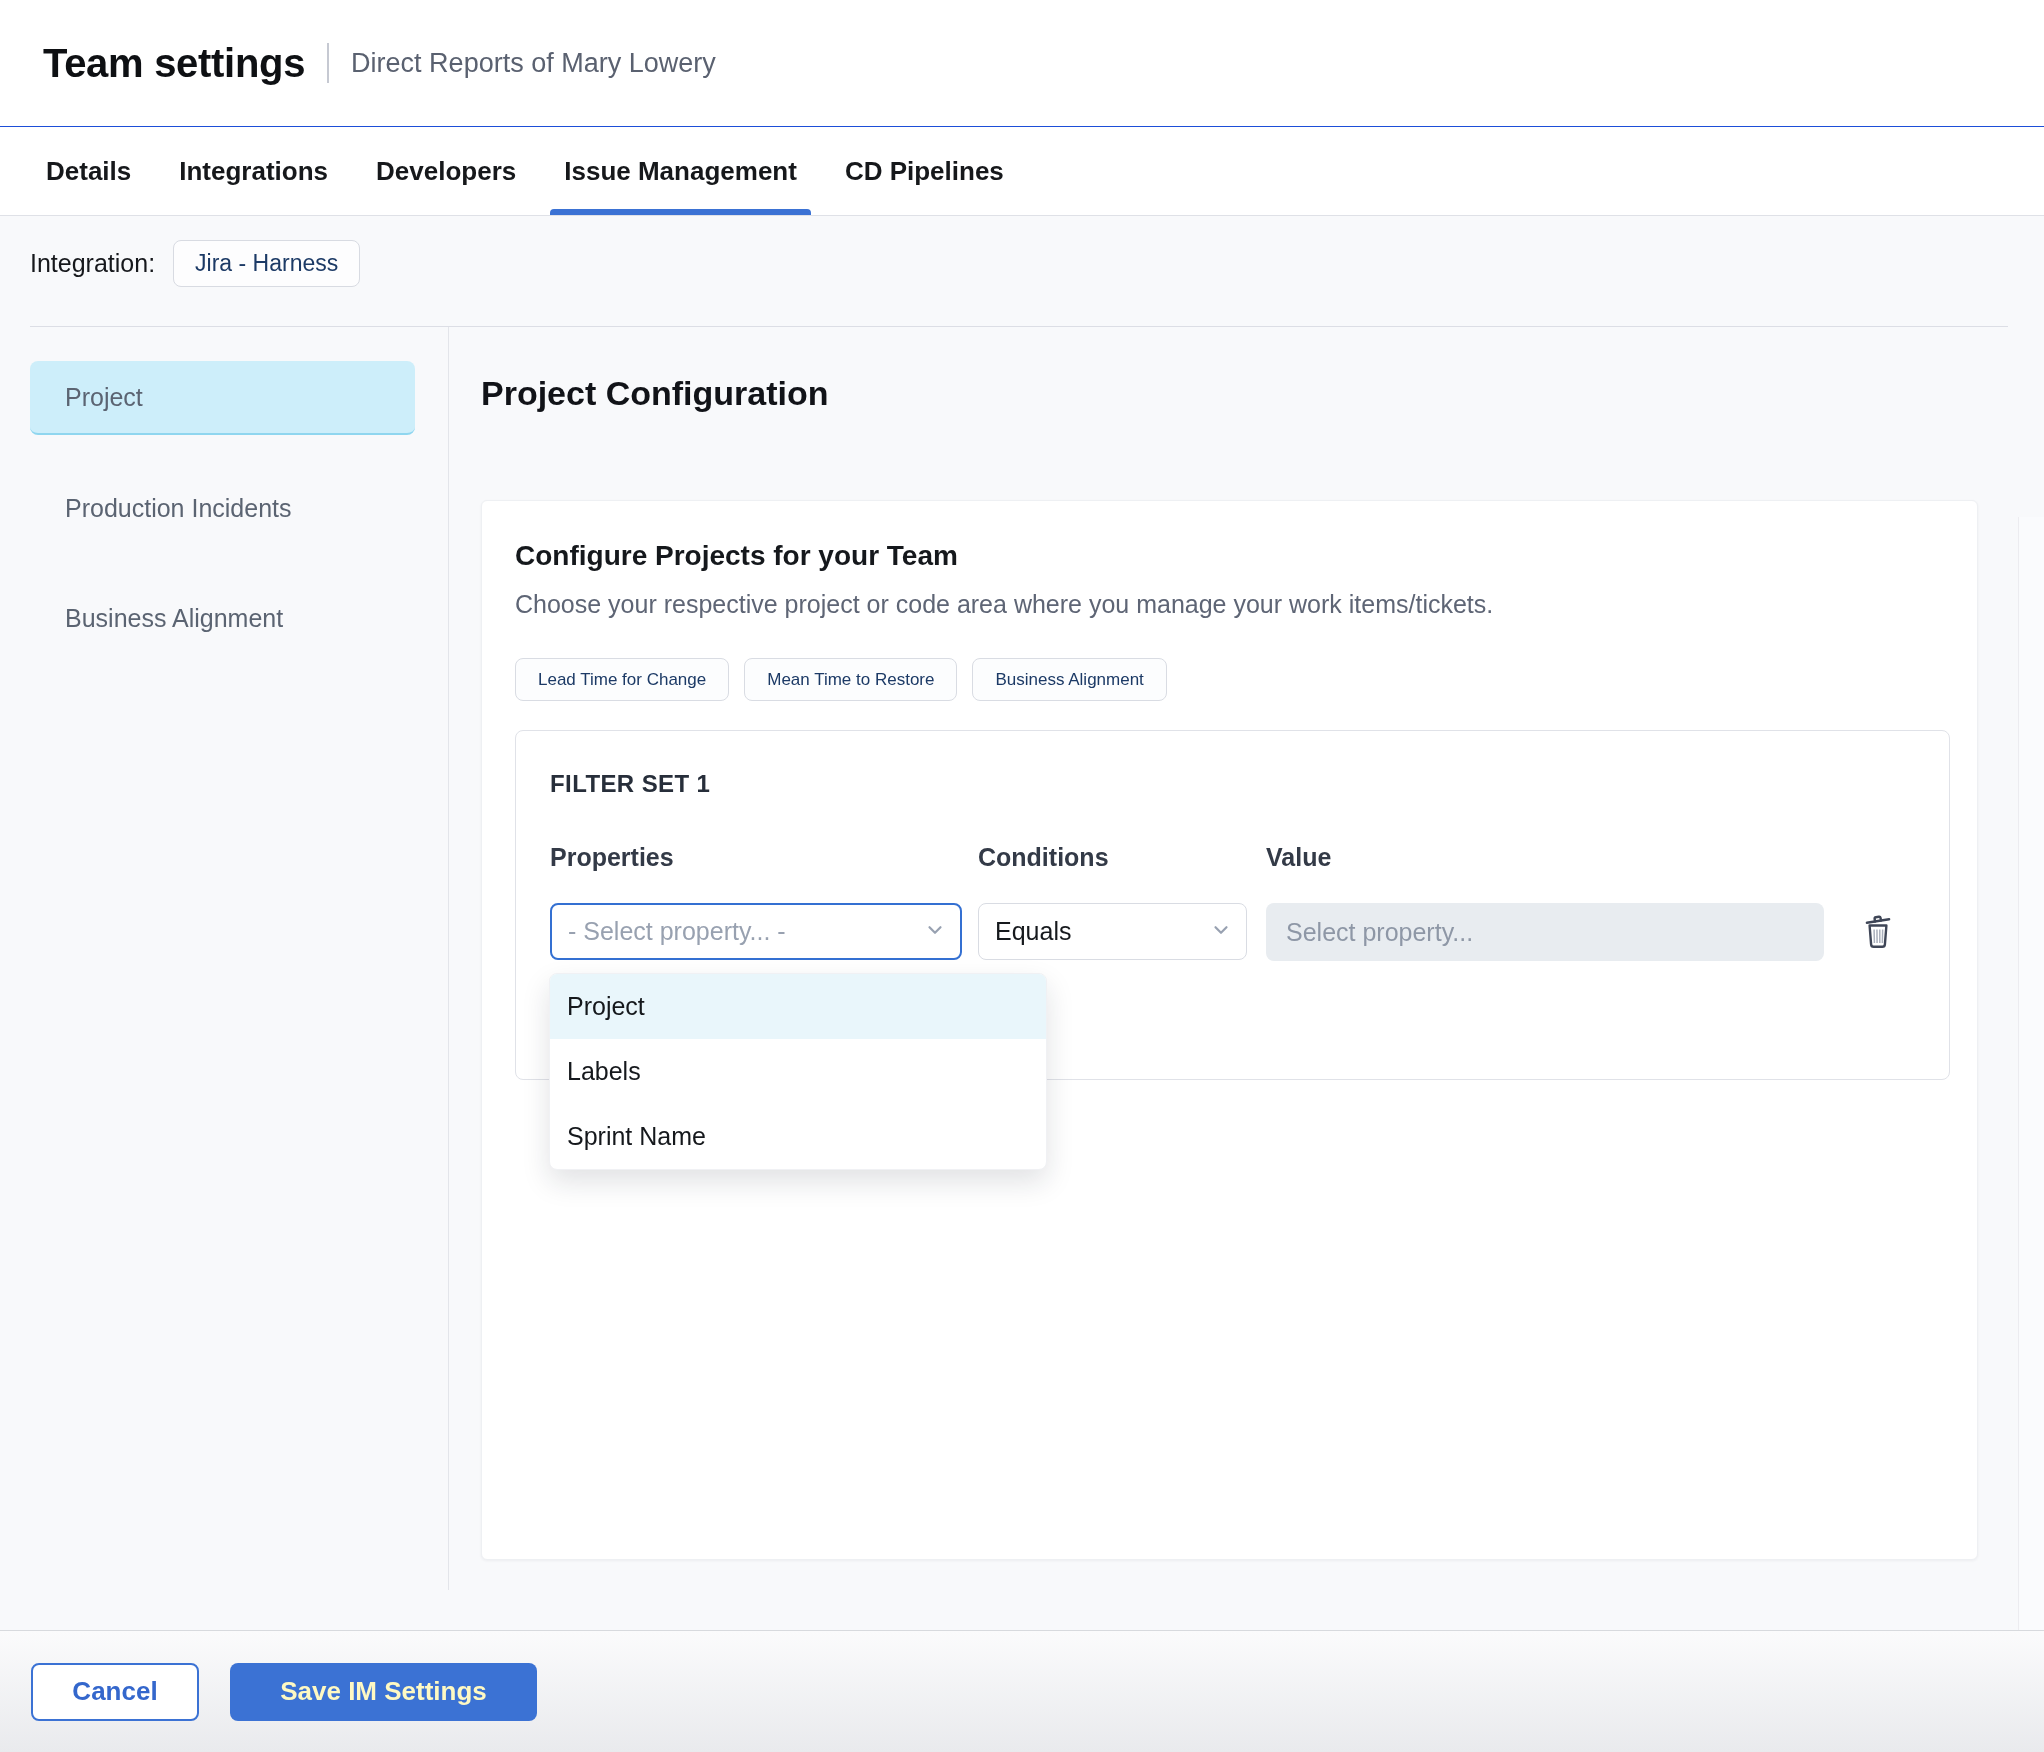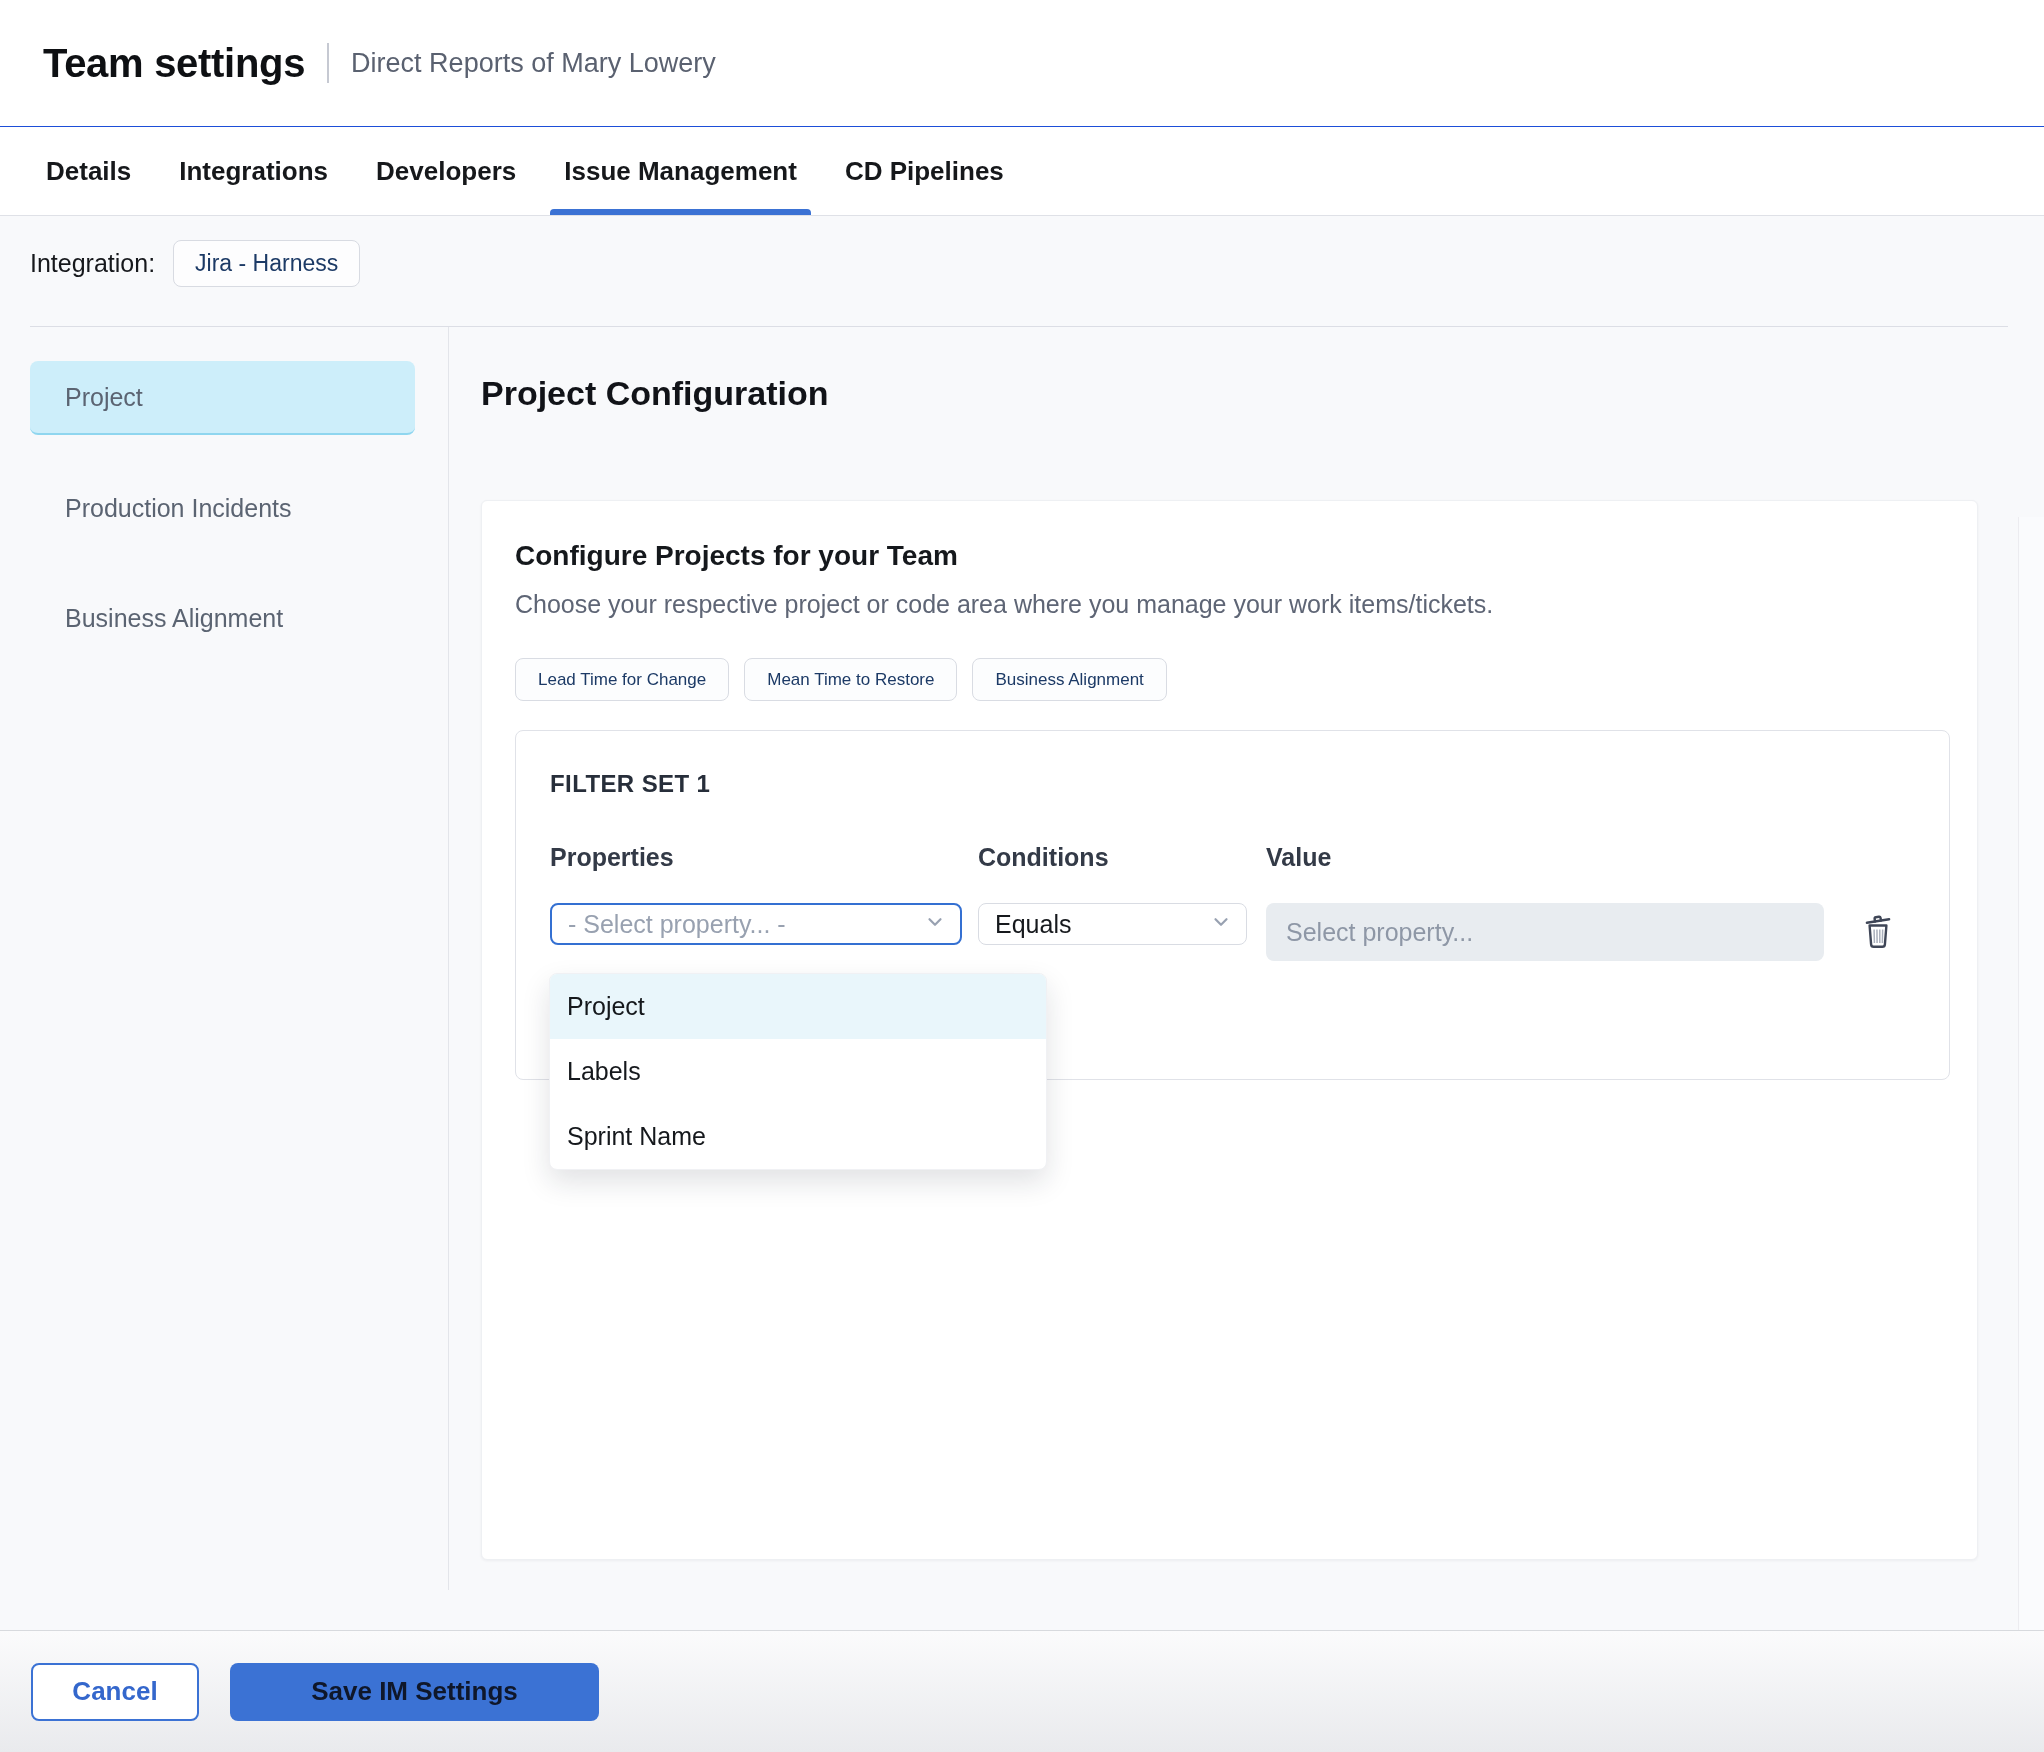--- a/index.html
+++ b/index.html
@@ -44,40 +44,40 @@
   .chips{position:absolute;top:658px;left:515px;display:flex;gap:15px;}
   .chip{height:43px;display:flex;align-items:center;padding:0 22px;background:#fcfdfe;border:1px solid #d9dce3;
     border-radius:8px;font-size:17px;font-weight:500;color:#1c3a66;cursor:pointer;}
   
   .filter-box{position:absolute;top:730px;left:515px;width:1435px;height:350px;border:1px solid #e0e2e8;border-radius:8px;}
   .fs-title{position:absolute;top:770px;left:550px;font-size:24px;font-weight:700;color:#272e3a;letter-spacing:.4px;}
   .col-label{position:absolute;top:843px;font-size:25px;font-weight:700;color:#333a47;}
   .col-properties{left:550px;}
   .col-conditions{left:978px;}
   .col-value{left:1266px;}
-  .select{position:absolute;top:903px;height:42px;background:#fff;border-radius:8px;display:flex;align-items:center;
+  .select{position:absolute;top:903px;height:57px;background:#fff;border-radius:8px;display:flex;align-items:center;
     justify-content:space-between;padding:0 14px 0 16px;cursor:pointer;}
   .select-property{left:550px;width:412px;border:2px solid #3470d2;}
   .select-condition{left:978px;width:269px;border:1px solid #d9dce3;}
   .placeholder-text{font-size:25px;color:#98a1b0;}
   .select-value-text{font-size:25px;color:#16191d;}
   .value-input{position:absolute;top:903px;left:1266px;width:558px;height:58px;background:#e8ecf0;border:none;
     border-radius:8px;padding:0 20px;font-size:25px;color:#3a414e;font-family:inherit;}
   .value-input::placeholder{color:#8e97a6;opacity:1;}
   .trash-btn{position:absolute;top:908px;left:1858px;width:40px;height:46px;background:none;border:none;cursor:pointer;padding:0;}
   .dropdown{position:absolute;top:973px;left:549px;width:498px;background:#fff;border:1px solid #f0f1f4;border-radius:8px;
     box-shadow:0 12px 28px rgba(25,30,45,.13);z-index:5;overflow:hidden;}
   .dd-item{height:65px;display:flex;align-items:center;padding-left:17px;font-size:25px;color:#15181c;cursor:pointer;}
   .dd-item.highlighted{background:#e9f6fb;}
   
   .footer{position:absolute;left:0;right:0;bottom:0;height:122px;border-top:1px solid #d8dade;
     background:linear-gradient(#fbfbfc,#e9eaed);display:flex;align-items:center;padding-left:31px;gap:31px;}
   .btn{height:58px;border-radius:8px;font-size:26px;font-weight:700;font-family:inherit;cursor:pointer;}
   .btn-cancel{width:168px;background:#fff;border:2px solid #3b72d4;color:#3467cc;}
-  .btn-save{width:369px;background:#3b72d4;border:none;color:#0f172a;}
+  .btn-save{width:307px;background:#3b72d4;border:none;color:#fef9c3;}
 </style>
 </head>
 <body>
 
 <div id="page">
 
   <div class="header">
     <span class="page-title">Team settings</span>
     <span class="title-sep"></span>
     <span class="page-subtitle">Direct Reports of Mary Lowery</span>

